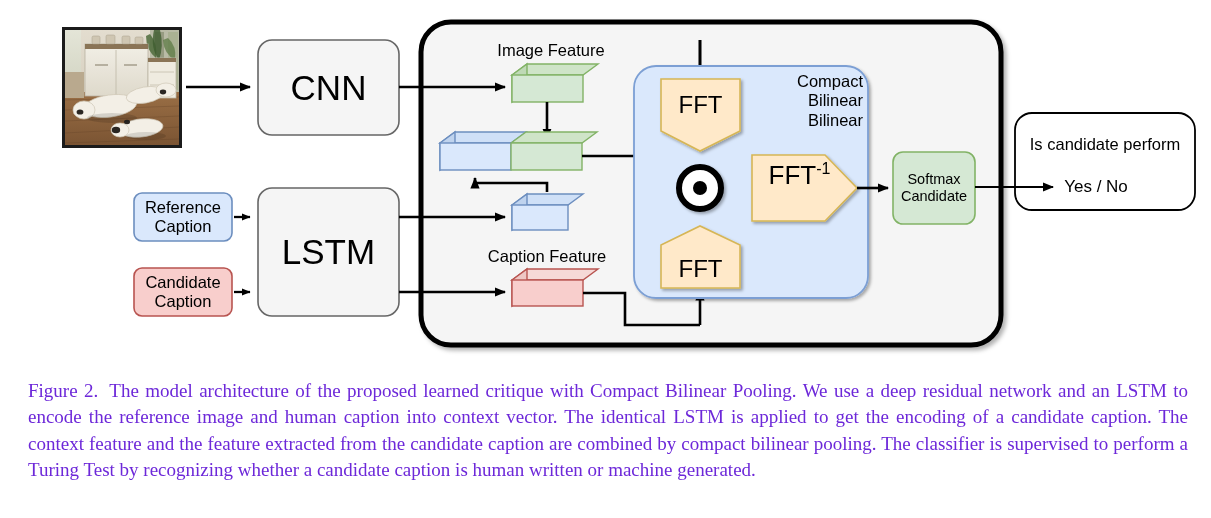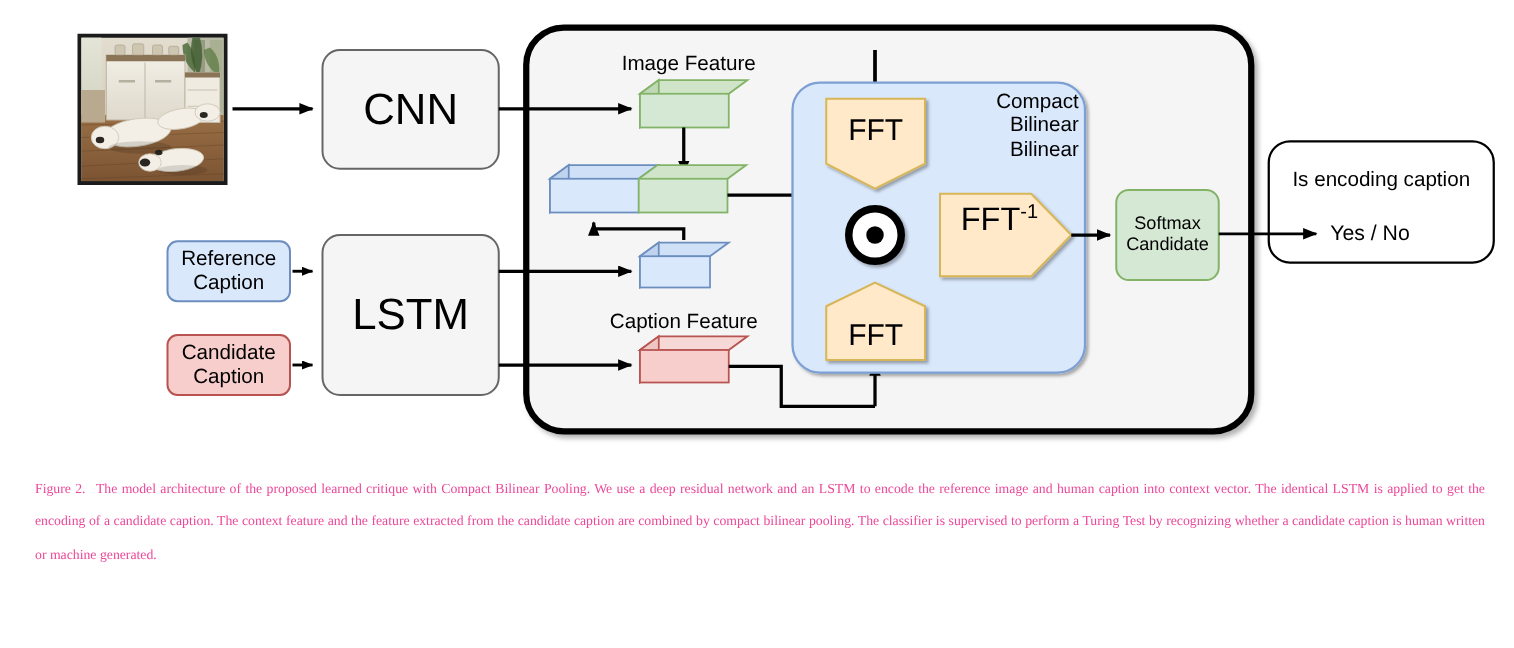--- a/index.html
+++ b/index.html
@@ -23,23 +23,23 @@
   #figure svg { display: block; }
 
   .cap-wrap {
     position: absolute;
     left: 28px;
     top: 378px;
     width: 1160px;
   }
   .caption {
     font-family: "Liberation Serif", serif;
-    font-size: 11px;
+    font-size: 19px;
     line-height: 26.4px;
-    color: #ec4899;
+    color: #6d28d9;
     text-align: justify;
     text-justify: inter-word;
     margin: 0;
   }
   .caption .figlabel { margin-right: 5px; }
 
   
   .lbl {
     font-family: "Liberation Sans", sans-serif;
     color: #000;
@@ -297,21 +297,21 @@
         <span>Softmax</span>
         <span>Candidate</span>
       </div>
     </foreignObject>
   </g>
 
   <g>
     <rect x="1015" y="113" width="180" height="97" rx="17" ry="17" fill="#ffffff" stroke="#000000" stroke-width="1.8"></rect>
     <foreignObject x="1020" y="121" width="170" height="48">
       <div xmlns="http://www.w3.org/1999/xhtml" class="lbl lbl-md">
-        <span>Is encoding caption</span>
+        <span>Is candidate perform</span>
       </div>
     </foreignObject>
     <text x="1096" y="192" text-anchor="middle" font-family="Liberation Sans, sans-serif" font-size="17" fill="#000">Yes / No</text>
   </g>
 
   <line x1="975" y1="187" x2="1053" y2="187" stroke="#000" stroke-width="2.2" marker-end="url(#arrowbig)"></line>
 </svg>
 </div>
 
 <div class="cap-wrap">

